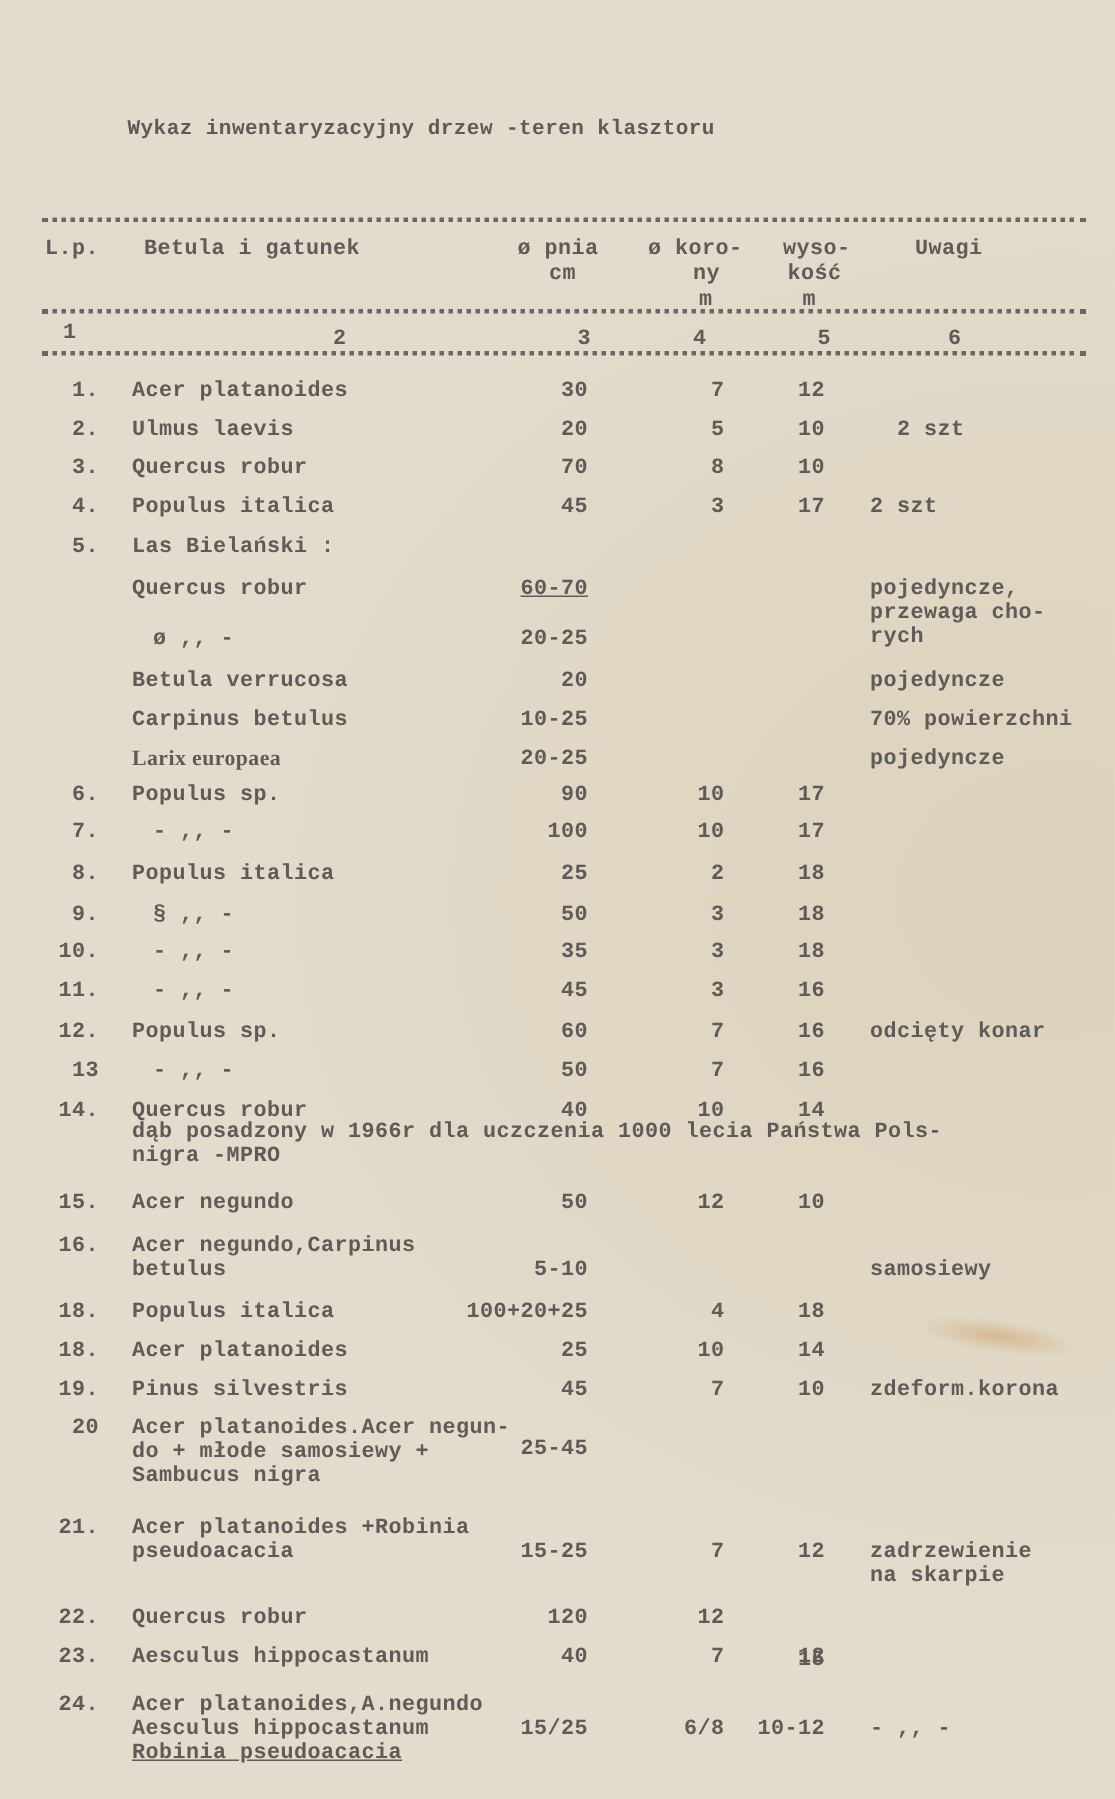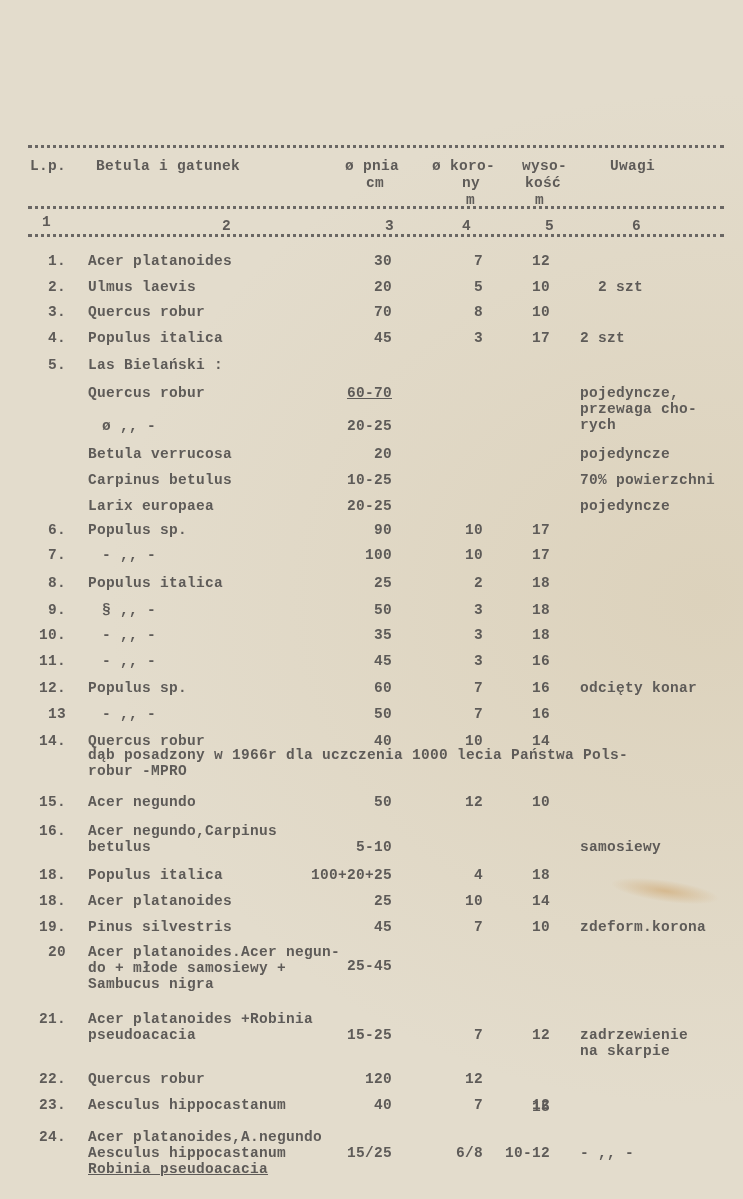--- a/index.html
+++ b/index.html
@@ -17,20 +17,21 @@
     .rule { position: absolute; left: 28px; width: 696px; height: 0; border-top: 3px dotted #6a6764; }
     .stain { position: absolute; left: 610px; top: 880px; width: 110px; height: 22px; border-radius: 50%;
       background: radial-gradient(ellipse, rgba(205,160,100,0.55), rgba(205,160,100,0) 70%); transform: rotate(8deg); }
   </style>
 </head>
 <body>
 
 <div class="page">
   <div class="stain"></div>
 
+  <div class="t title">Wykaz inwentaryzacyjny drzew -teren klasztoru</div>
 
   <div class="rule" style="top:145px"></div>
 
   <div class="t" style="left:30px;top:158px">L.p.</div>
   <div class="t" style="left:96px;top:158px">Betula i gatunek</div>
   <div class="t" style="left:345px;top:158px">ø pnia</div>
   <div class="t" style="left:366px;top:175px">cm</div>
   <div class="t" style="left:432px;top:158px">ø koro-</div>
   <div class="t" style="left:462px;top:175px">ny</div>
   <div class="t" style="left:466px;top:192px">m</div>
@@ -81,21 +82,21 @@
       <div class="t" style="top: 401px; left: 580px;">przewaga cho-</div>
       <div class="t" style="top: 417px; left: 580px;">rych</div>
       <div class="t" style="top: 418px; left: 102px;">ø ,, -</div>
       <div class="t" style="top: 418px; right: 351px; text-align: right;">20-25</div>
       <div class="t" style="top: 446px; left: 88px;">Betula verrucosa</div>
       <div class="t" style="top: 446px; right: 351px; text-align: right;">20</div>
       <div class="t" style="top: 446px; left: 580px;">pojedyncze</div>
       <div class="t" style="top: 472px; left: 88px;">Carpinus betulus</div>
       <div class="t" style="top: 472px; right: 351px; text-align: right;">10-25</div>
       <div class="t" style="top: 472px; left: 580px;">70% powierzchni</div>
-      <div class="t" style="top: 498px; left: 88px;">Larix europaea</div>
+      <div class="t" style="top: 498px; left: 88px; font-family: Liberation Serif, serif;">Larix europaea</div>
       <div class="t" style="top: 498px; right: 351px; text-align: right;">20-25</div>
       <div class="t" style="top: 498px; left: 580px;">pojedyncze</div>
       <div class="t" style="top: 522px; right: 677px; text-align: right;">6.</div>
       <div class="t" style="top: 522px; left: 88px;">Populus sp.</div>
       <div class="t" style="top: 522px; right: 351px; text-align: right;">90</div>
       <div class="t" style="top: 522px; right: 260px; text-align: right;">10</div>
       <div class="t" style="top: 522px; right: 193px; text-align: right;">17</div>
       <div class="t" style="top: 547px; right: 677px; text-align: right;">7.</div>
       <div class="t" style="top: 547px; left: 102px;">- ,, -</div>
       <div class="t" style="top: 547px; right: 351px; text-align: right;">100</div>
@@ -131,21 +132,21 @@
       <div class="t" style="top: 706px; left: 102px;">- ,, -</div>
       <div class="t" style="top: 706px; right: 351px; text-align: right;">50</div>
       <div class="t" style="top: 706px; right: 260px; text-align: right;">7</div>
       <div class="t" style="top: 706px; right: 193px; text-align: right;">16</div>
       <div class="t" style="top: 733px; right: 677px; text-align: right;">14.</div>
       <div class="t" style="top: 733px; left: 88px;">Quercus robur</div>
       <div class="t" style="top: 733px; right: 351px; text-align: right;">40</div>
       <div class="t" style="top: 733px; right: 260px; text-align: right;">10</div>
       <div class="t" style="top: 733px; right: 193px; text-align: right;">14</div>
       <div class="t" style="top: 747px; left: 88px;">dąb posadzony w 1966r dla uczczenia 1000 lecia Państwa Pols-</div>
-      <div class="t" style="top: 763px; left: 88px;">robur -MPRO</div>
+      <div class="t" style="top: 763px; left: 88px;">nigra -MPRO</div>
       <div class="t" style="top: 794px; right: 677px; text-align: right;">15.</div>
       <div class="t" style="top: 794px; left: 88px;">Acer negundo</div>
       <div class="t" style="top: 794px; right: 351px; text-align: right;">50</div>
       <div class="t" style="top: 794px; right: 260px; text-align: right;">12</div>
       <div class="t" style="top: 794px; right: 193px; text-align: right;">10</div>
       <div class="t" style="top: 823px; right: 677px; text-align: right;">16.</div>
       <div class="t" style="top: 823px; left: 88px;">Acer negundo,Carpinus</div>
       <div class="t" style="top: 839px; left: 88px;">betulus</div>
       <div class="t" style="top: 839px; right: 351px; text-align: right;">5-10</div>
       <div class="t" style="top: 839px; left: 580px;">samosiewy</div>

